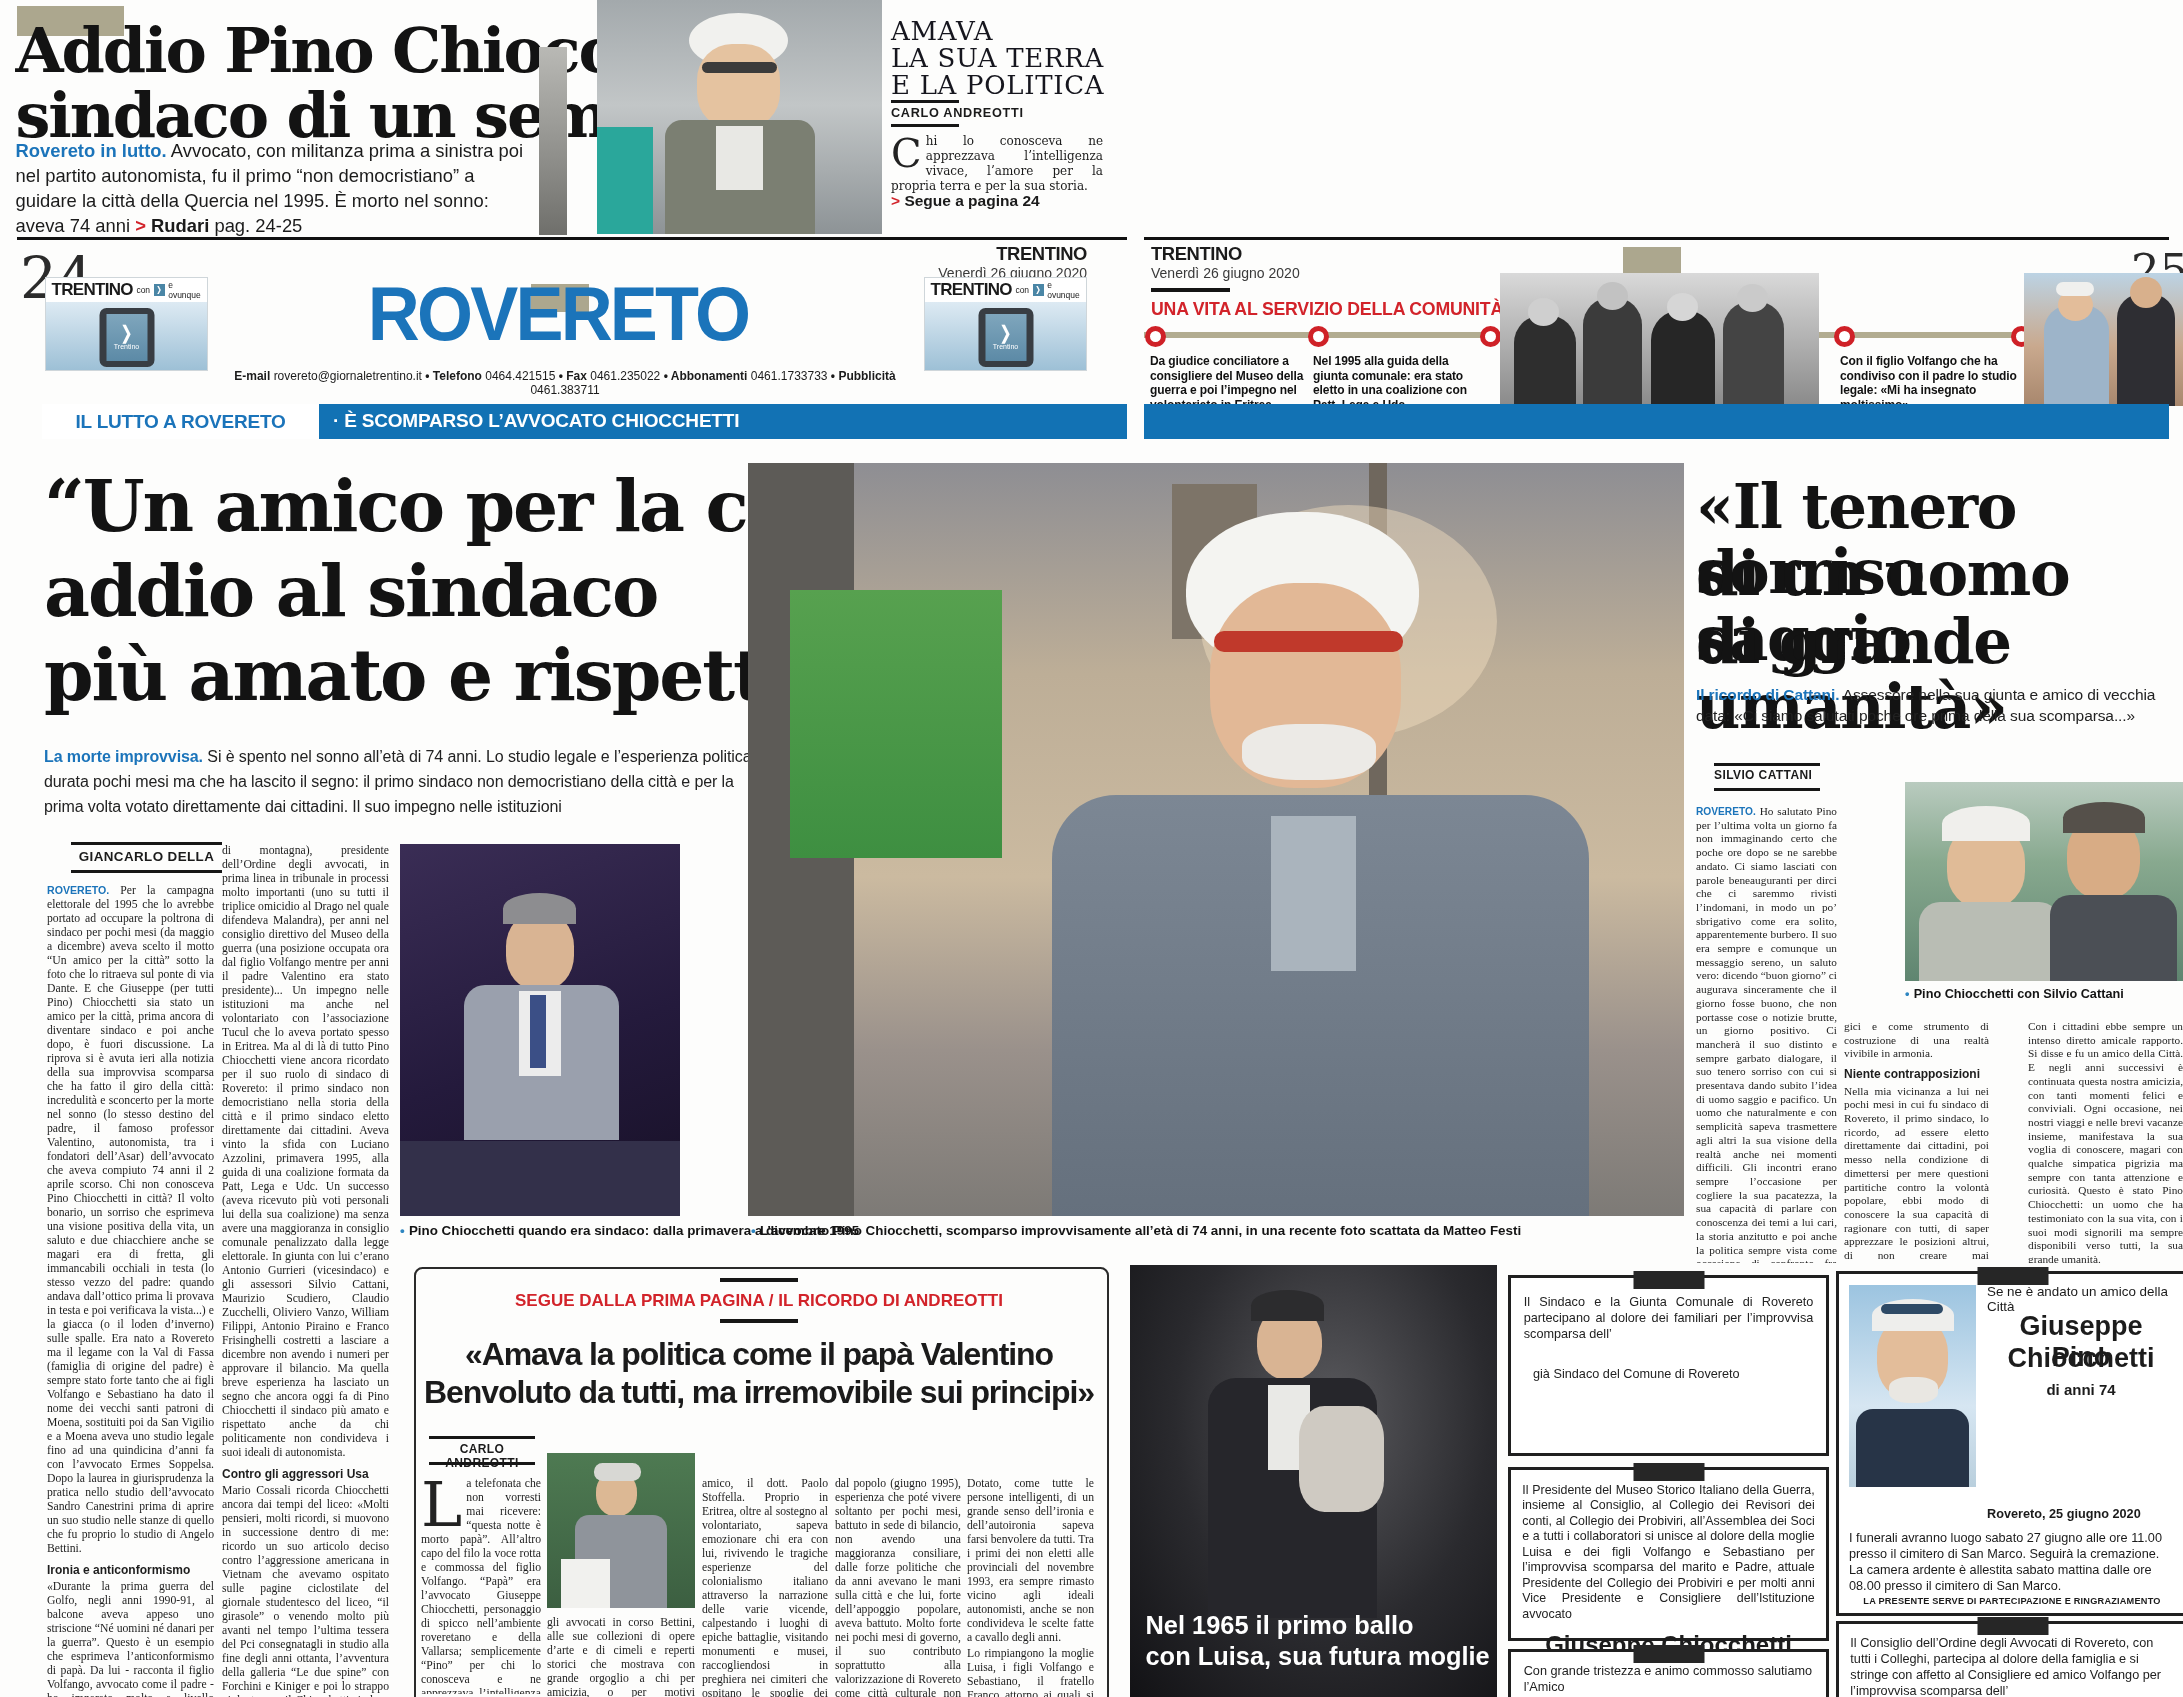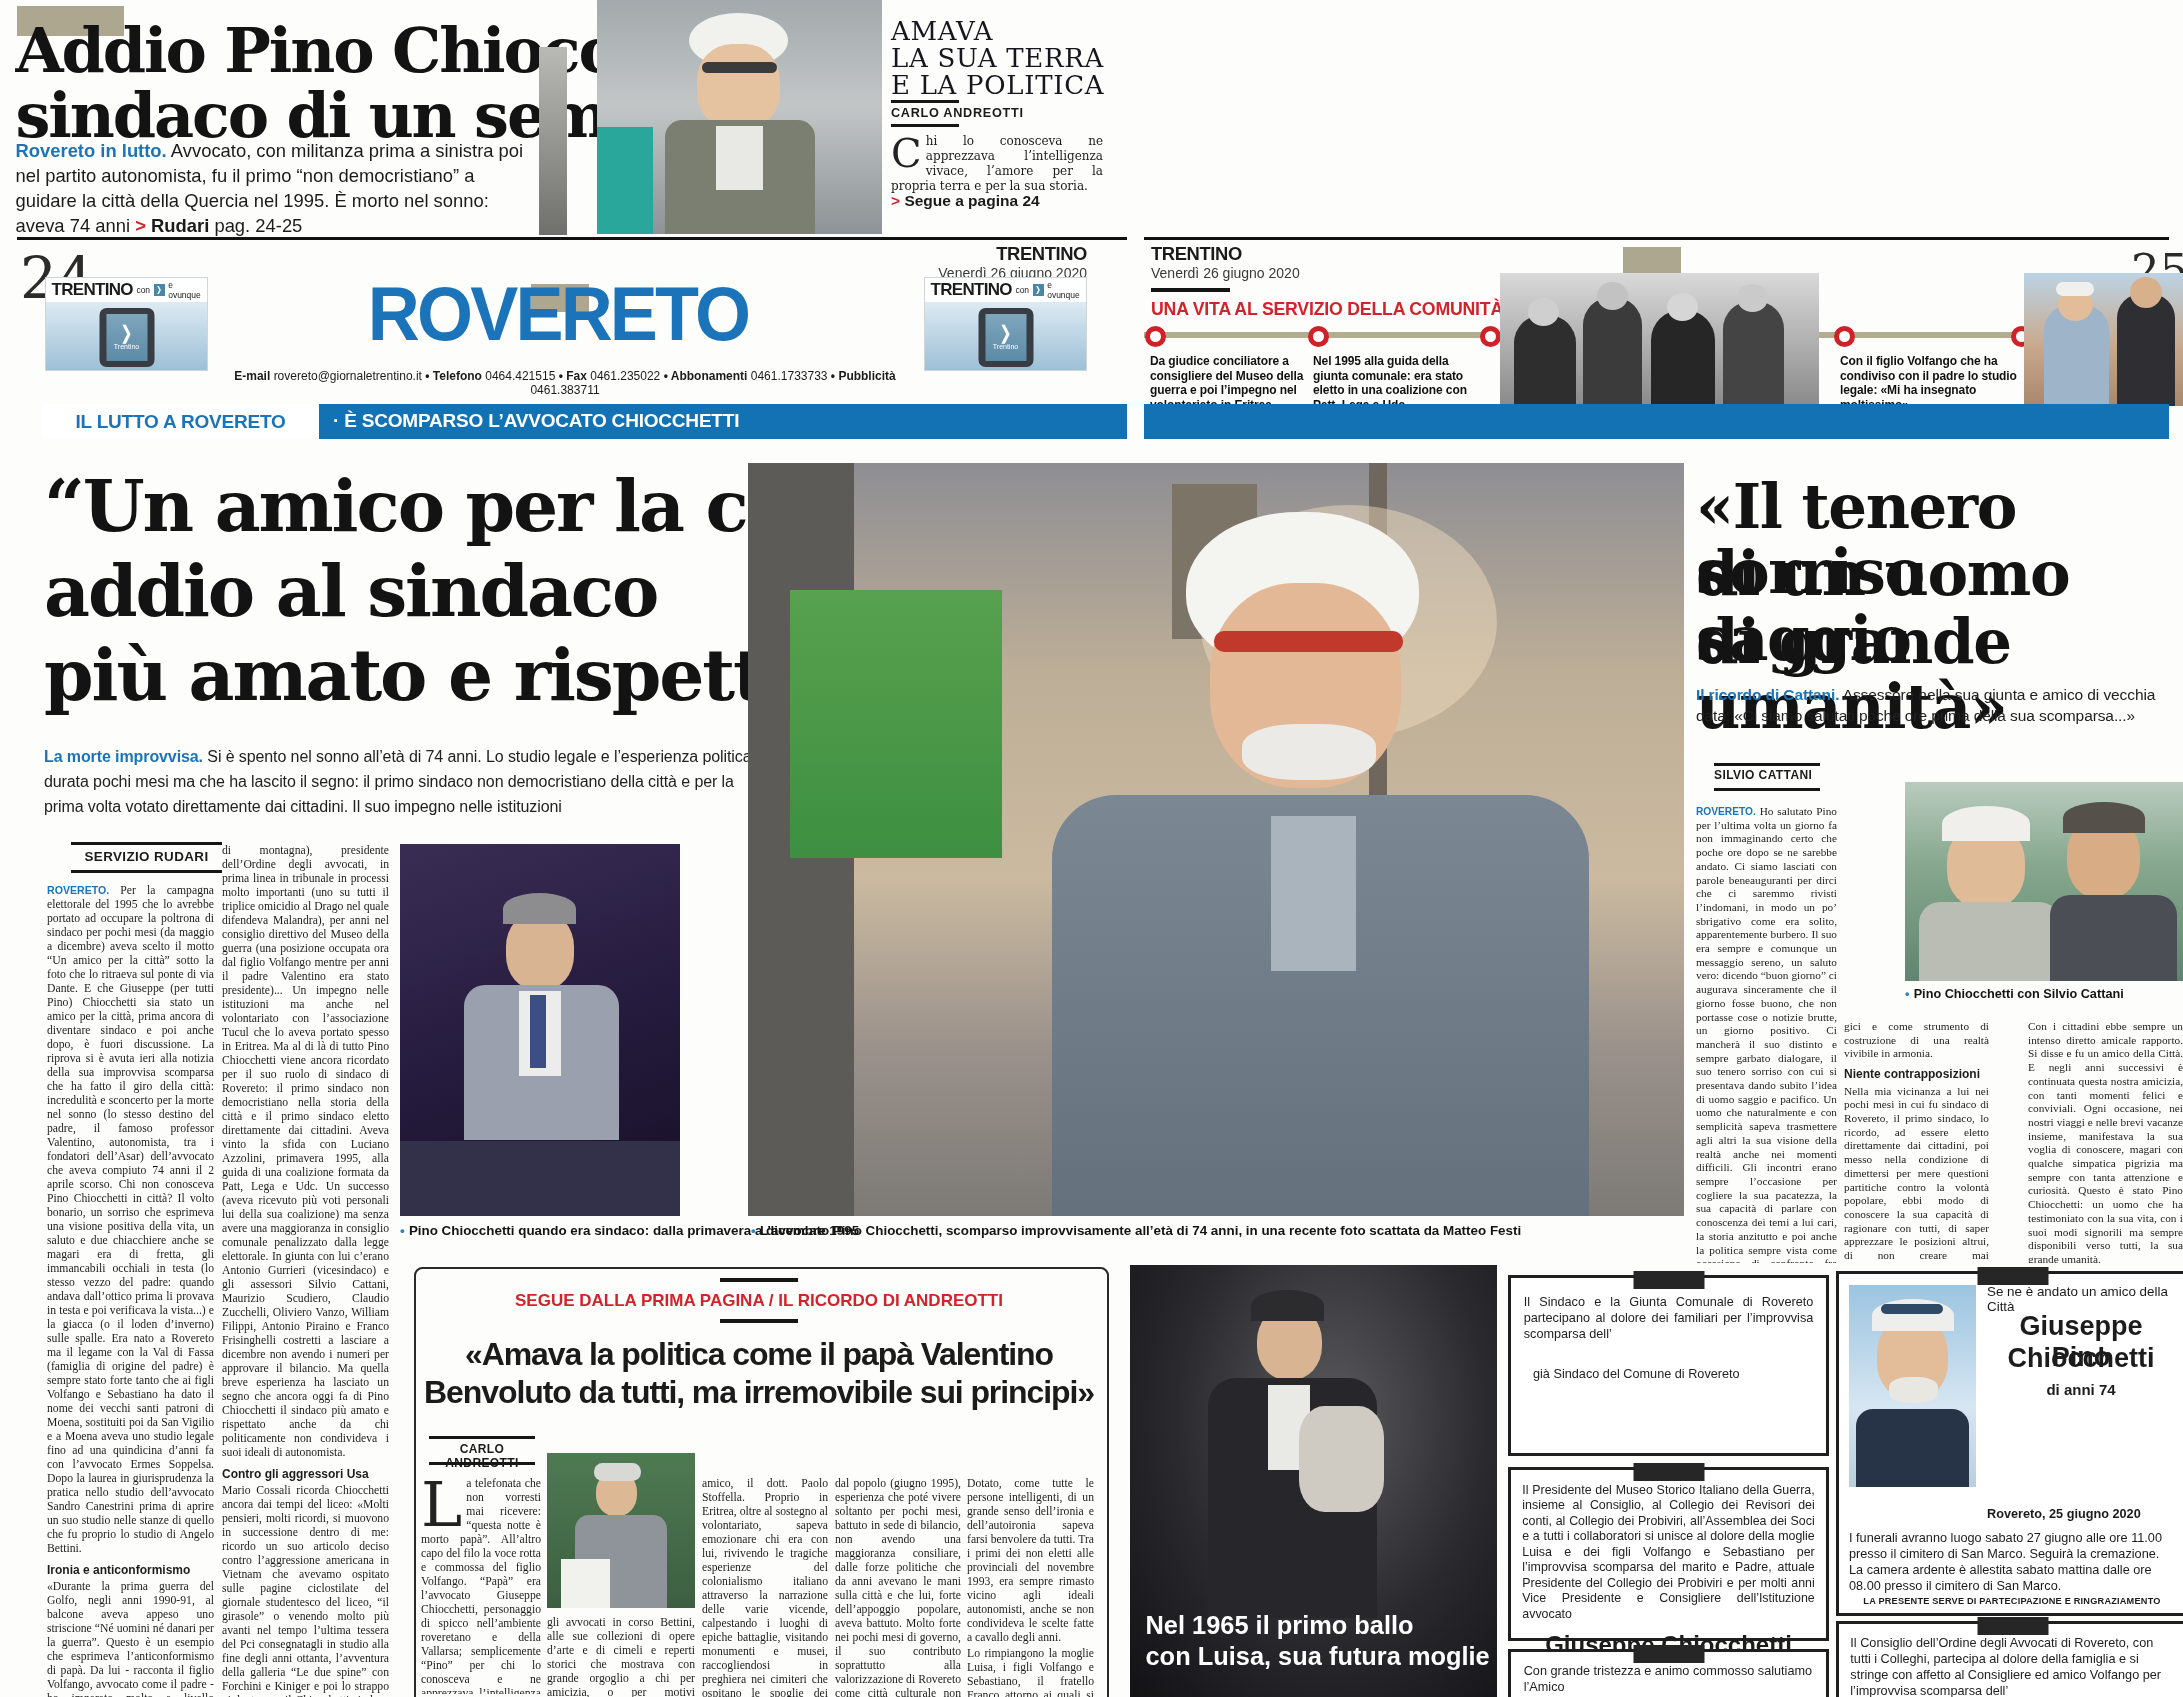--- a/index.html
+++ b/index.html
@@ -176,21 +176,21 @@
 
 <div class="abs ser hl" style="left:44px;top:469px;font-size:71px">“Un amico per la città”</div>
 <div class="abs ser hl" style="left:44px;top:554px;font-size:71px">addio al sindaco</div>
 <div class="abs ser hl" style="left:44px;top:638px;font-size:71px">più amato e rispettato</div>
 <div class="abs stand" style="left:44px;top:744px;width:712px">
   <span class="blue b">La morte improvvisa.</span>
   <span>Si è spento nel sonno all’età di 74 anni. Lo studio legale e l’esperienza politica durata pochi mesi ma che ha lascito il segno: il primo sindaco non democristiano della città e per la prima volta votato direttamente dai cittadini. Il suo impegno nelle istituzioni</span>
 </div>
 
 <div class="abs byrule" style="left:71px;top:842px;width:151px"></div>
-<div class="abs byline" style="left:71px;top:849px;width:151px">SERVIZIO RUDARI</div>
+<div class="abs byline" style="left:71px;top:849px;width:151px">GIANCARLO DELLA</div>
 <div class="abs byrule" style="left:71px;top:870px;width:151px"></div>
 
 <div class="abs bodytxt" style="left:47px;top:883px;width:167px;height:815px">
   <p><span class="blue b sans" style="font-size:10.6px">ROVERETO.</span> <span>Per la campagna elettorale del 1995 che lo avrebbe portato ad occupare la poltrona di sindaco per pochi mesi (da maggio a dicembre) aveva scelto il motto “Un amico per la città” sotto la foto che lo ritraeva sul ponte di via Dante. E che Giuseppe (per tutti Pino) Chiocchetti sia stato un amico per la città, prima ancora di diventare sindaco e poi anche dopo, è fuori discussione. La riprova si è avuta ieri alla notizia della sua improvvisa scomparsa che ha fatto il giro della città: incredulità e sconcerto per la morte nel sonno (lo stesso destino del padre, il famoso professor Valentino, autonomista, tra i fondatori dell’Asar) dell’avvocato che aveva compiuto 74 anni il 2 aprile scorso. Chi non conosceva Pino Chiocchetti in città? Il volto bonario, un sorriso che esprimeva una visione positiva della vita, un saluto e due chiacchiere anche se magari era di fretta, gli immancabili occhiali in testa (lo stesso vezzo del padre: quando andava dall’ottico prima li provava in testa e poi verificava la vista...) e la giacca (o il loden d’inverno) sulle spalle. Era nato a Rovereto ma il legame con la Val di Fassa (famiglia di origine del padre) è sempre stato forte tanto che ai figli Volfango e Sebastiano ha dato il nome dei vecchi santi patroni di Moena, sostituiti poi da San Vigilio e a Moena aveva uno studio legale fino ad una quindicina d’anni fa con l’avvocato Ermes Soppelsa. Dopo la laurea in giurisprudenza la pratica nello studio dell’avvocato Sandro Canestrini prima di aprire un suo studio nelle stanze di quello che fu proprio lo studio di Angelo Bettini.</span></p>
   <div class="colsub">Ironia e anticonformismo</div>
   <p>«Durante la prima guerra del Golfo, negli anni 1990-91, al balcone aveva appeso uno striscione “Né uomini né danari per la guerra”. Questo è un esempio che esprimeva l’anticonformismo di papà. Da lui - racconta il figlio Volfango, avvocato come il padre - ho imparato molto a livello lavorativo e di rapporti umani, ma soprattutto mi ha trasmesso la sua ironia (e anche autoironia) e l’anticonformismo». Scrupoloso e ri-</p>
 </div>
 <div class="abs bodytxt" style="left:222px;top:844px;width:167px;height:853px">
   <p>di montagna), presidente dell’Ordine degli avvocati, in prima linea in tribunale in processi molto importanti (uno su tutti il triplice omicidio al Drago nel quale difendeva Malandra), per anni nel consiglio direttivo del Museo della guerra (una posizione occupata ora dal figlio Volfango mentre per anni il padre Valentino era stato presidente)... Un impegno nelle istituzioni ma anche nel volontariato con l’associazione Tucul che lo aveva portato spesso in Eritrea. Ma al di là di tutto Pino Chiocchetti viene ancora ricordato per il suo ruolo di sindaco di Rovereto: il primo sindaco non democristiano nella storia della città e il primo sindaco eletto direttamente dai cittadini. Aveva vinto la sfida con Luciano Azzolini, primavera 1995, alla guida di una coalizione formata da Patt, Lega e Udc. Un successo (aveva ricevuto più voti personali lui della sua coalizione) ma senza avere una maggioranza in consiglio comunale penalizzato dalla legge elettorale. In giunta con lui c’erano Antonio Gurrieri (vicesindaco) e gli assessori Silvio Cattani, Maurizio Scudiero, Claudio Zucchelli, Oliviero Vanzo, William Filippi, Antonio Piraino e Franco Frisinghelli costretti a lasciare a dicembre non avendo i numeri per approvare il bilancio. Ma quella breve esperienza ha lasciato un segno che ancora oggi fa di Pino Chiocchetti il sindaco più amato e rispettato anche da chi politicamente non condivideva i suoi ideali di autonomista.</p>
   <div class="colsub">Contro gli aggressori Usa</div>

